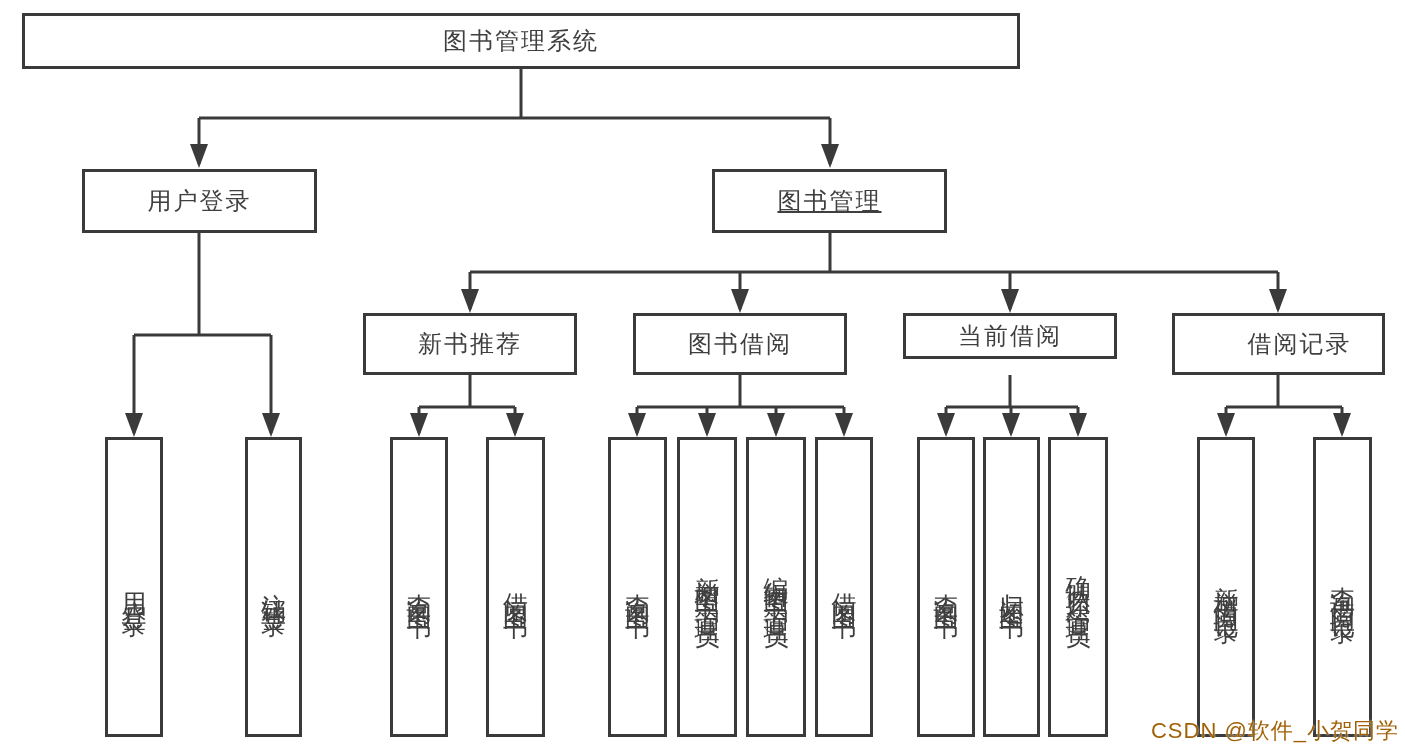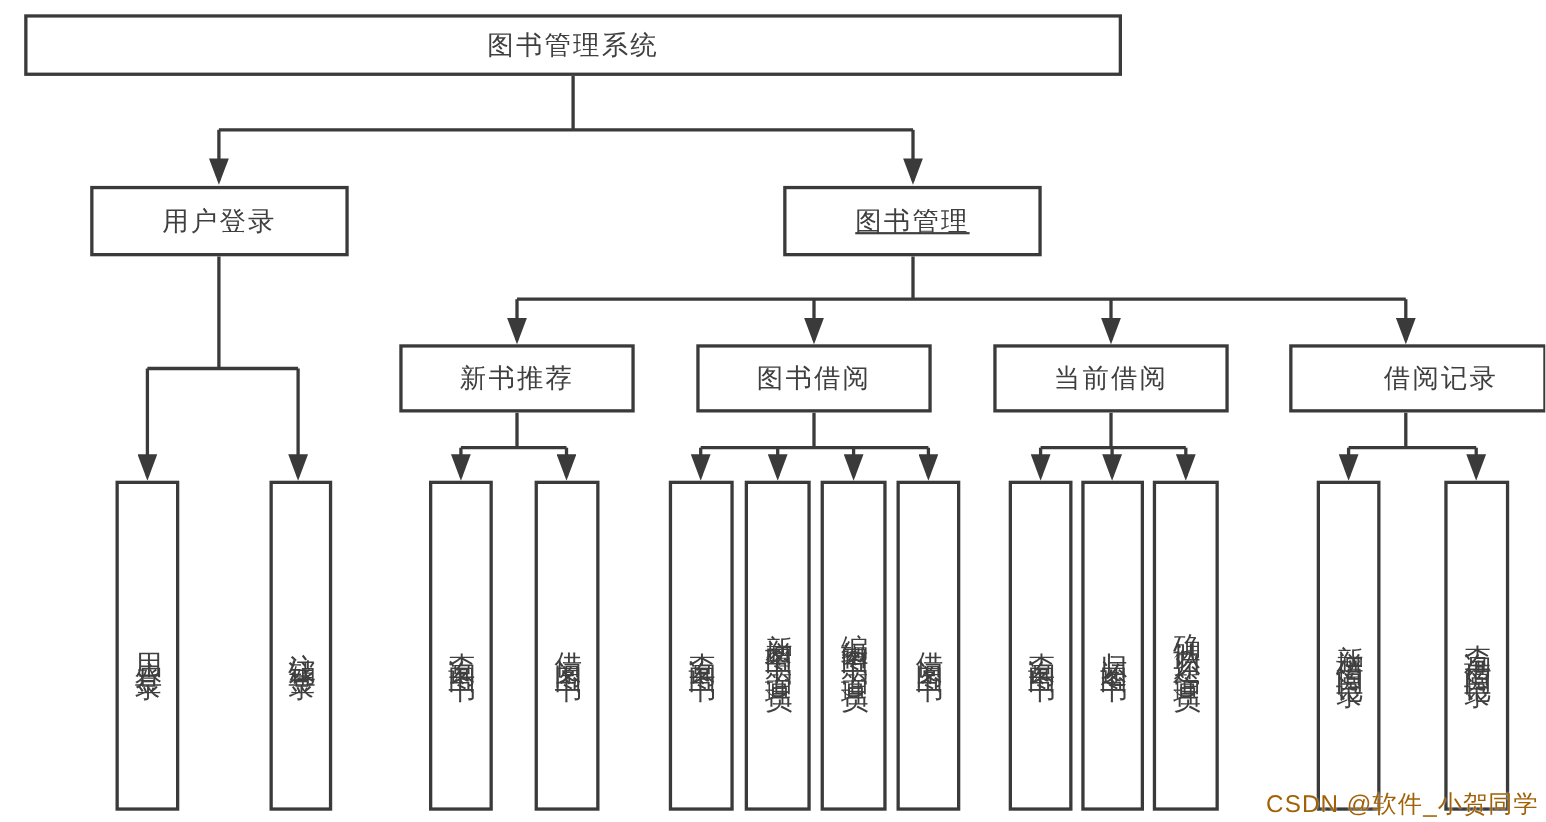--- a/index.html
+++ b/index.html
@@ -84,24 +84,24 @@
   <div class="box hbox" style="left:712px;top:169px;width:235px;height:64px;text-decoration:underline;">
     <span class="label">图书管理</span>
   </div>
 
   <div class="box hbox" style="left:363px;top:313px;width:214px;height:62px;">
     <span class="label">新书推荐</span>
   </div>
   <div class="box hbox" style="left:633px;top:313px;width:214px;height:62px;">
     <span class="label">图书借阅</span>
   </div>
-  <div class="box hbox" style="left:903px;top:313px;width:214px;height:62px;">
+  <div class="box hbox" style="left:903px;top:313px;width:214px;height:46px;">
     <span class="label">当前借阅</span>
   </div>
-  <div class="box hbox" style="left:1172px;top:313px;width:234px;height:62px;padding-left:42px;">
+  <div class="box hbox" style="left:1172px;top:313px;width:213px;height:62px;padding-left:42px;">
     <span class="label">借阅记录</span>
   </div>
 
   <div class="box leaf" style="left:105px;top:437px;width:58px;height:300px;">
     <span class="label">用户登录</span>
   </div>
   <div class="box leaf" style="left:245px;top:437px;width:57px;height:300px;">
     <span class="label">注销登录</span>
   </div>
 

